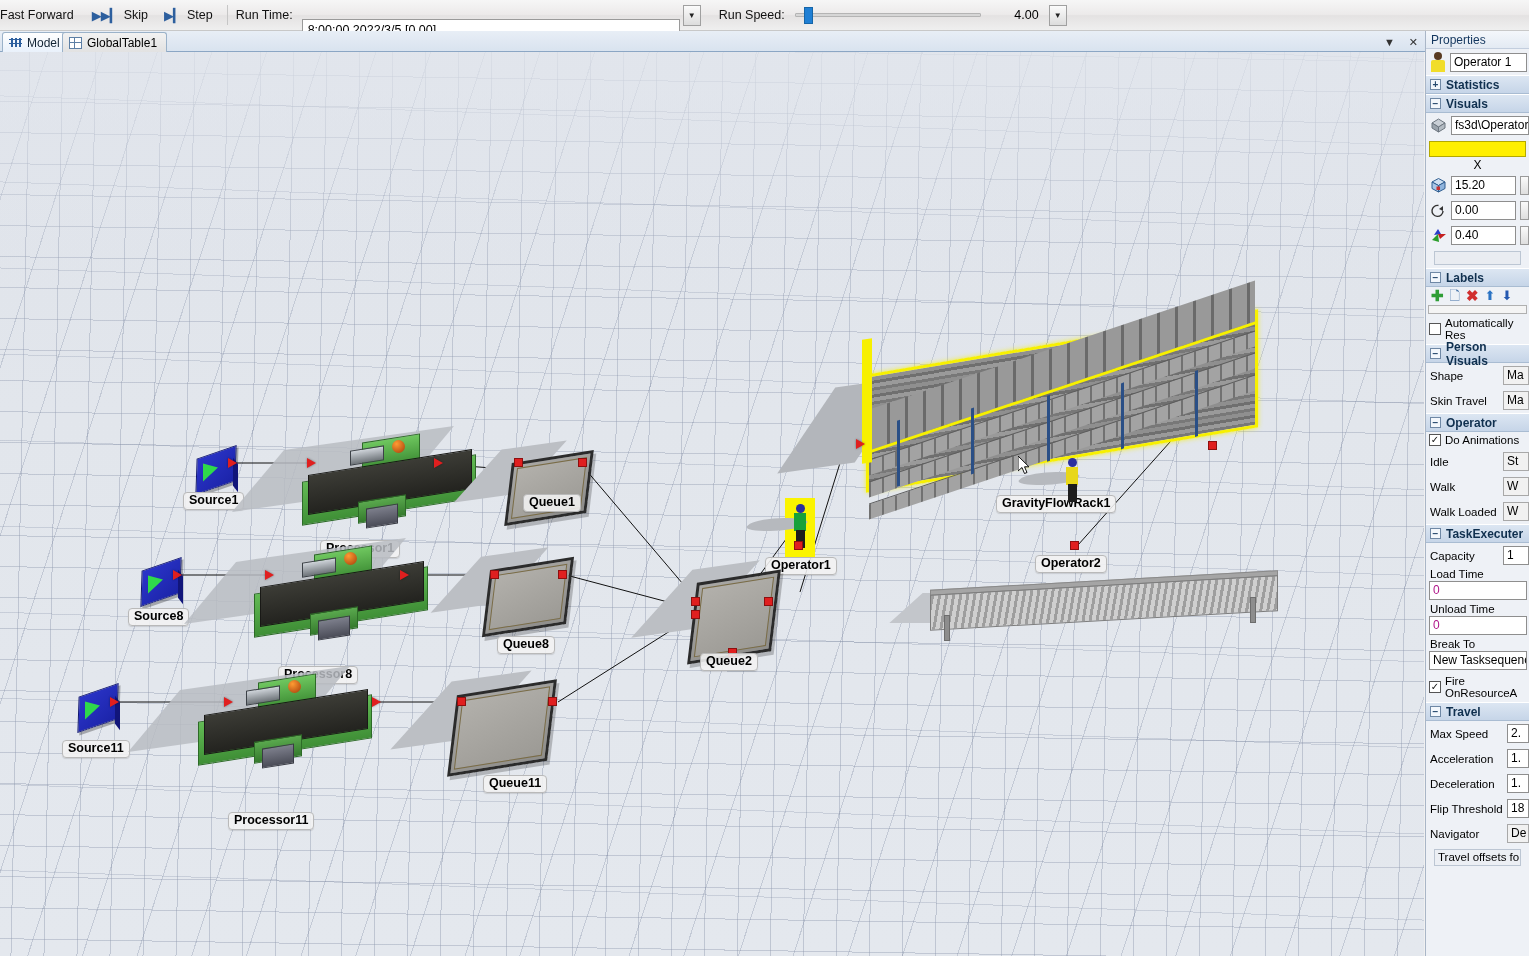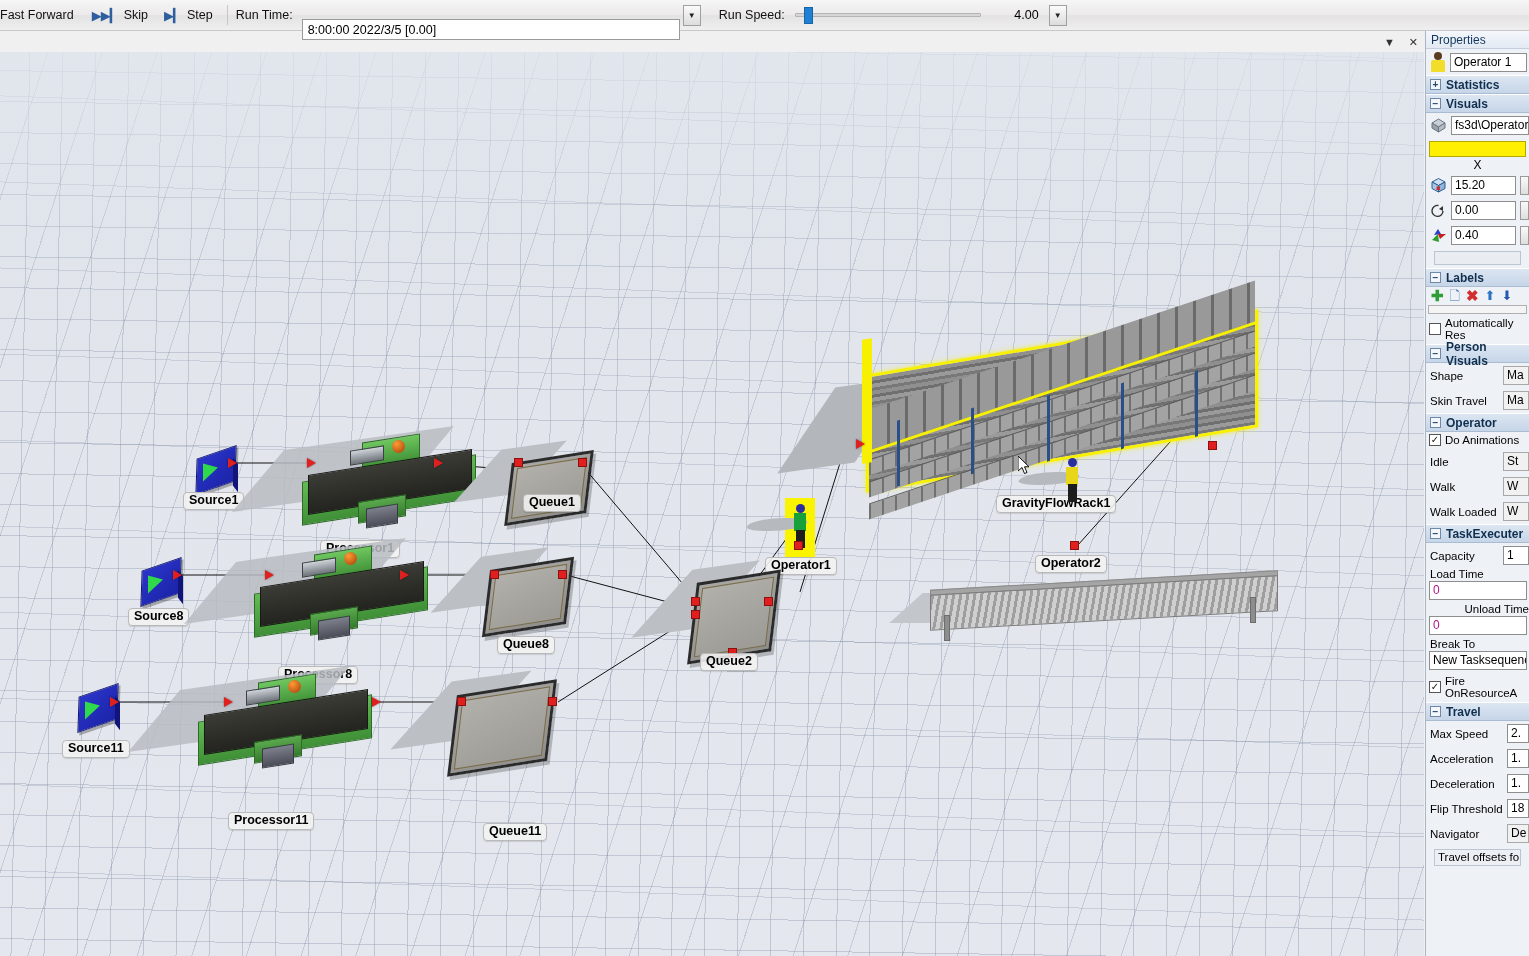--- a/index.html
+++ b/index.html
@@ -261,20 +261,36 @@
     <div class="spin">▼</div>
     <span class="tb-txt" style="margin-left:18px;">Run Speed:</span>
     <div class="slider-wrap" style="margin-left:10px;">
       <div class="slider-track"></div>
       <div class="slider-thumb"></div>
     </div>
     <div class="speed-val" style="margin-left:14px;">4.00</div>
     <div class="spin" style="margin-left:10px;">▼</div>
   </div>
 
+  <div class="tabbar">
+    <div class="tab active">
+      <span class="tab-ico model">
+        <i style="left:0;top:2px;width:13px;height:1.5px;"></i>
+        <i style="left:0;top:6px;width:13px;height:1.5px;"></i>
+        <i style="left:2px;top:1px;width:1.5px;height:9px;"></i>
+        <i style="left:6px;top:1px;width:1.5px;height:9px;"></i>
+        <i style="left:10px;top:1px;width:1.5px;height:9px;"></i>
+      </span>
+      <span>Model</span>
+    </div>
+    <div class="tab inactive">
+      <span class="tab-ico grid"></span>
+      <span>GlobalTable1</span>
+    </div>
+  </div>
   <div class="win-btns">
     <span>▼</span>
     <span>✕</span>
   </div>
 
   <div class="viewport">
     <div class="floorgrid"></div>
     <div class="floorgrid2"></div>
     <div class="floorfade"></div>
 
@@ -441,21 +457,21 @@
     <div class="port" style="left:372px; top:645px;"></div>
     <div class="olabel" style="left:228px; top:760px;">Processor11</div>
 
     <div class="queue" style="left:452px; top:636px; width:100px; height:80px;">
       <div class="shadow"></div>
       <div class="frame"></div>
       <div class="inner"></div>
     </div>
     <div class="portsq" style="left:457px; top:645px;"></div>
     <div class="portsq" style="left:548px; top:645px;"></div>
-    <div class="olabel" style="left:483px; top:723px;margin-top:48px;">Queue11</div>
+    <div class="olabel" style="left:483px; top:723px;">Queue11</div>
 
     <div class="queue" style="left:692px; top:525px; width:84px; height:80px;">
       <div class="shadow"></div>
       <div class="frame"></div>
       <div class="inner"></div>
     </div>
     <div class="portsq" style="left:691px; top:545px;"></div>
     <div class="portsq" style="left:691px; top:558px;"></div>
     <div class="portsq" style="left:764px; top:545px;"></div>
     <div class="portsq" style="left:728px; top:596px;"></div>
@@ -591,21 +607,21 @@
     <div class="sect">
       <span class="exp">−</span>
       <span>TaskExecuter</span>
     </div>
     <div class="prow">
       <span class="ptxt">Capacity</span>
       <div class="pfield" style="width:26px;">1</div>
     </div>
     <div style="padding-left:4px;">Load Time</div>
     <div class="pfield code" style="margin:1px 2px 3px 3px;">0</div>
-    <div style="padding-left:4px;text-align:right;">Unload Time</div>
+    <div style="padding-left:4px;">Unload Time</div>
     <div class="pfield code" style="margin:1px 2px 3px 3px;">0</div>
     <div style="padding-left:4px;">Break To</div>
     <div class="pfield" style="margin:1px 2px 3px 3px;">New Tasksequences</div>
     <div class="cbrow">
       <span class="cb">✓</span>
       <span>Fire OnResourceA</span>
     </div>
 
     <div class="sect">
       <span class="exp">−</span>

